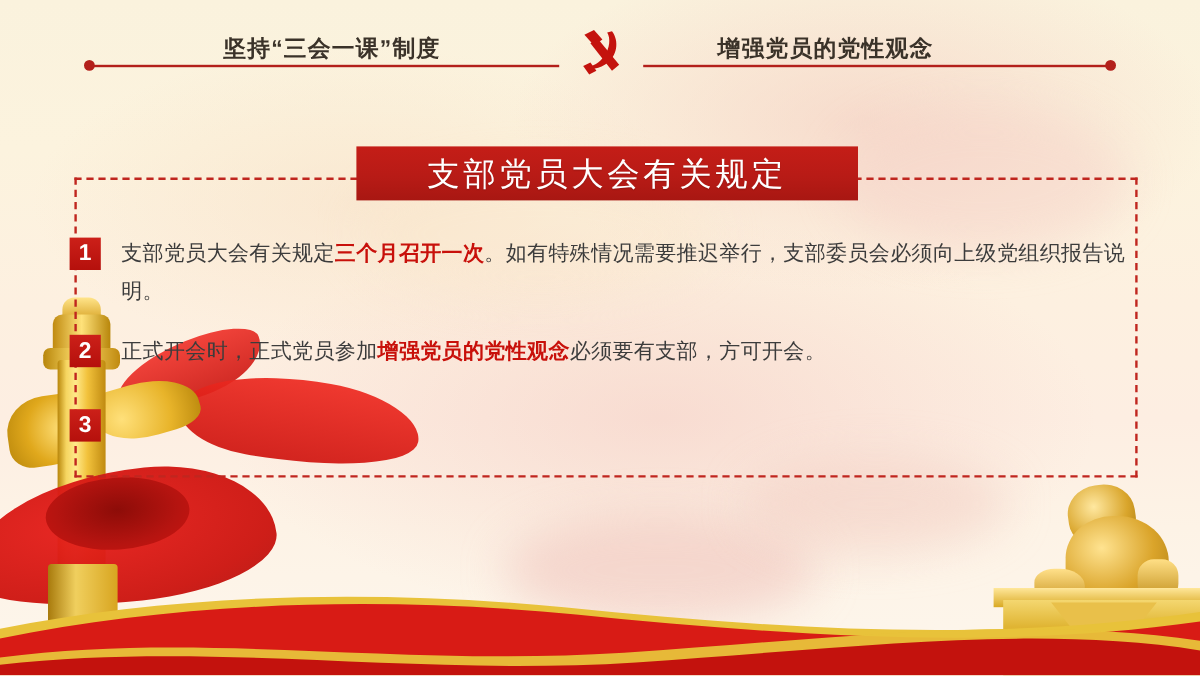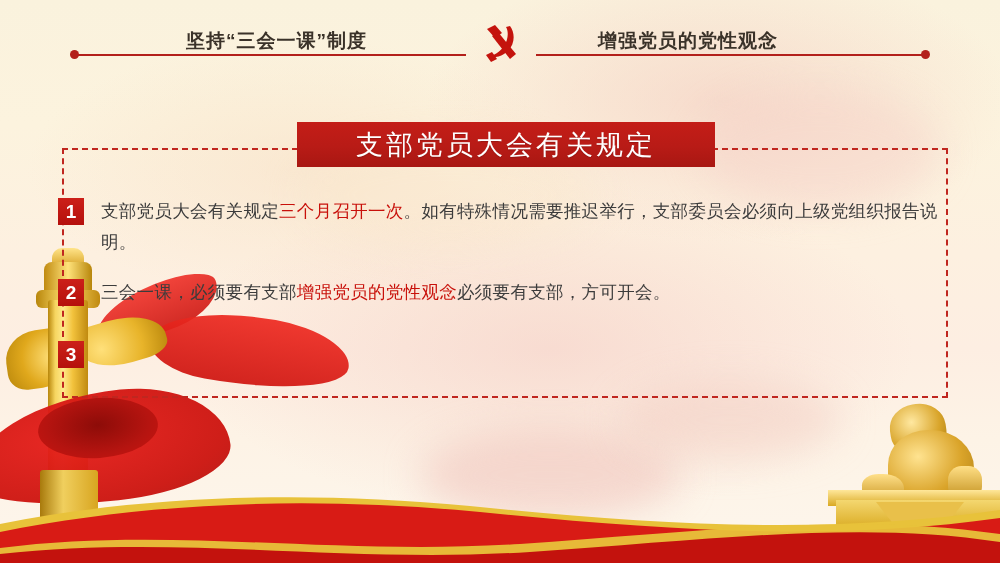--- a/index.html
+++ b/index.html
@@ -129,21 +129,21 @@
     margin-left: 17px;
     font-size: 17.5px;
     line-height: 31px;
     color: #3c3c3c;
     letter-spacing: 0.3px;
     z-index: 3;
     position: relative;
   }
   .hl {
     color: #c8100a;
-    font-weight: 400;
+    font-weight: 700;
   }
 
   
   .art { position: absolute; pointer-events: none; }
 
   
   .huabiao-shaft {
     left: 48px;
     top: 300px;
     width: 40px;
@@ -378,21 +378,21 @@
   <div class="item item-1">
     <div class="badge">1</div>
     <div class="item-text">
       <span>支部党员大会有关规定</span><span class="hl">三个月召开一次</span><span>。如有特殊情况需要推迟举行，支部委员会必须向上级党组织报告说明。</span>
     </div>
   </div>
 
   <div class="item item-2">
     <div class="badge">2</div>
     <div class="item-text">
-      <span>三会一课，必须要有支部</span><span class="hl">增强党员的党性观念</span><span>必须要有支部，方可开会。</span>
+      <span>正式开会时，正式党员参加</span><span class="hl">增强党员的党性观念</span><span>必须要有支部，方可开会。</span>
     </div>
   </div>
 
   <div class="item item-3">
     <div class="badge">3</div>
   </div>
 
 </div>
 
 </body></html>

